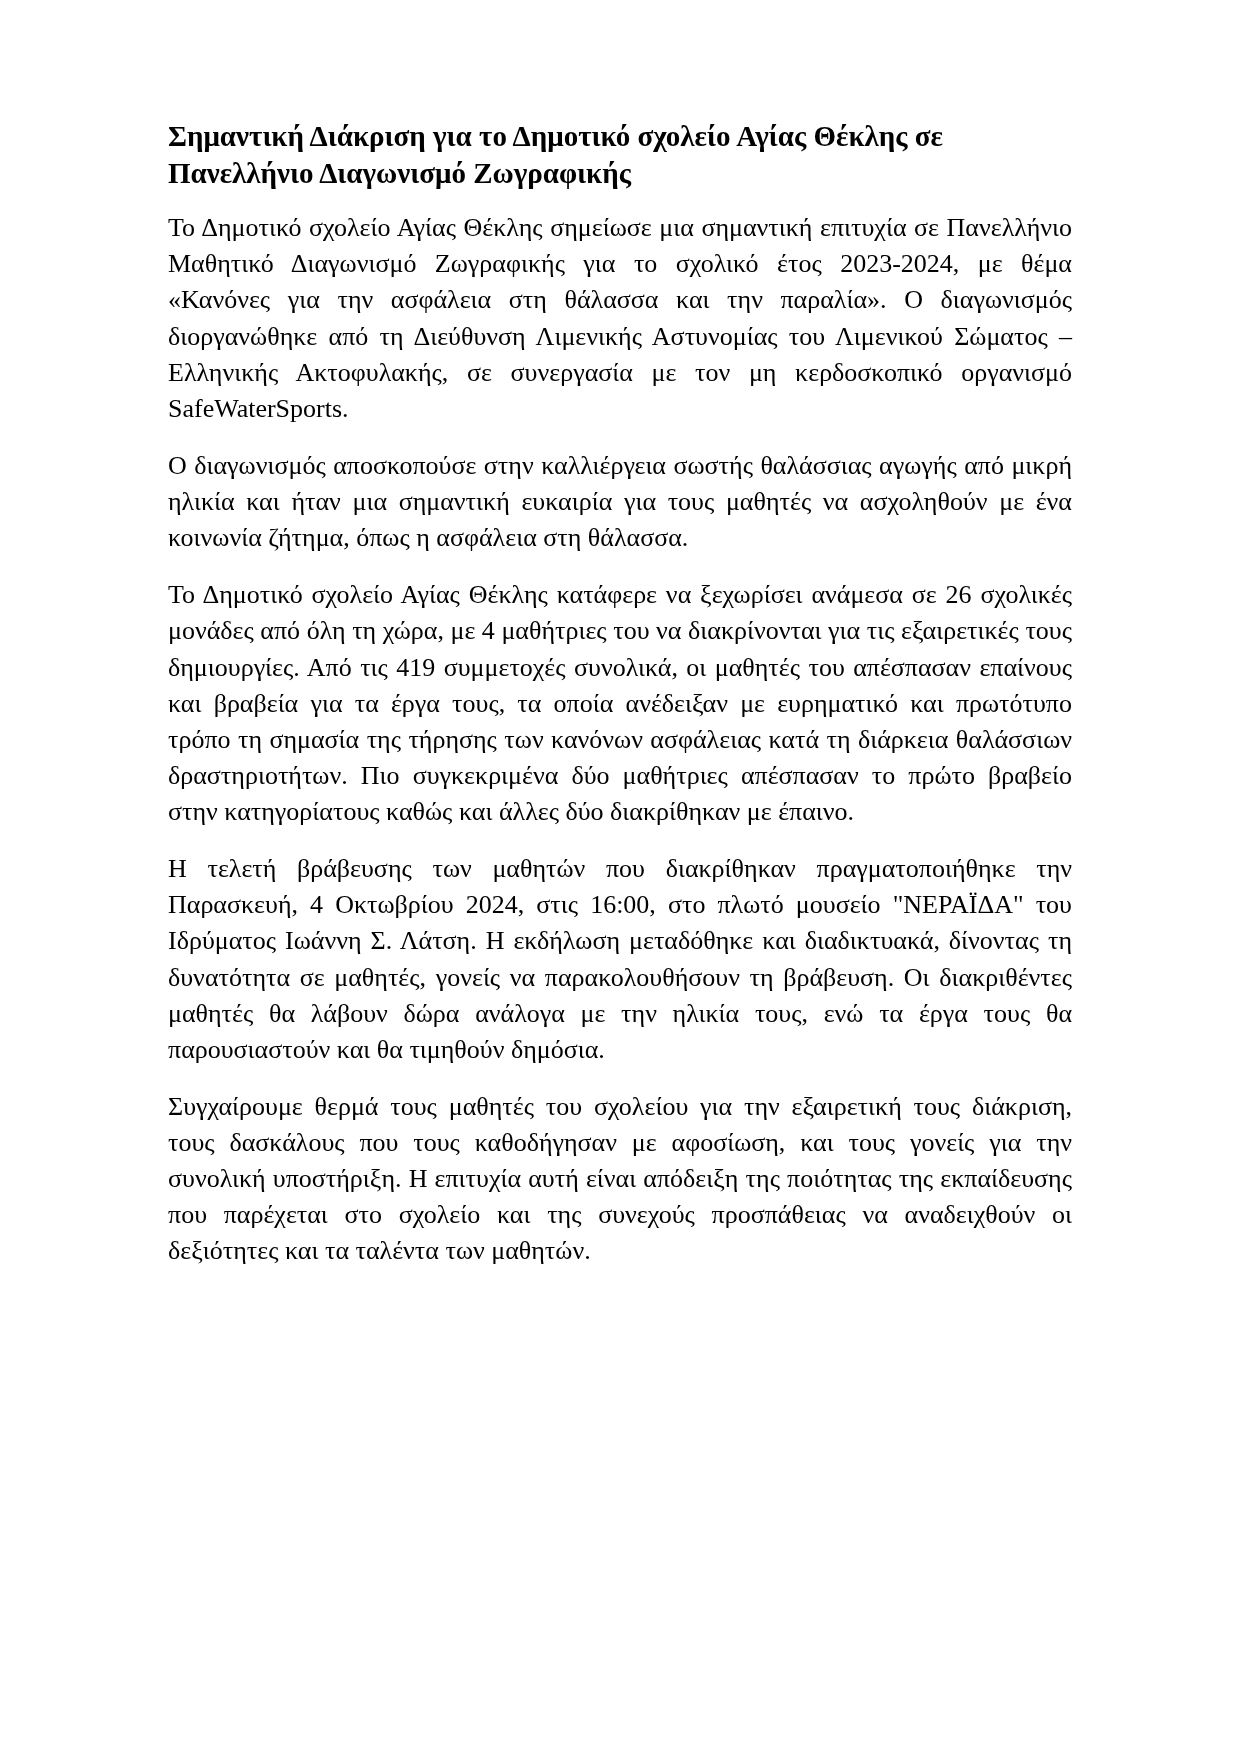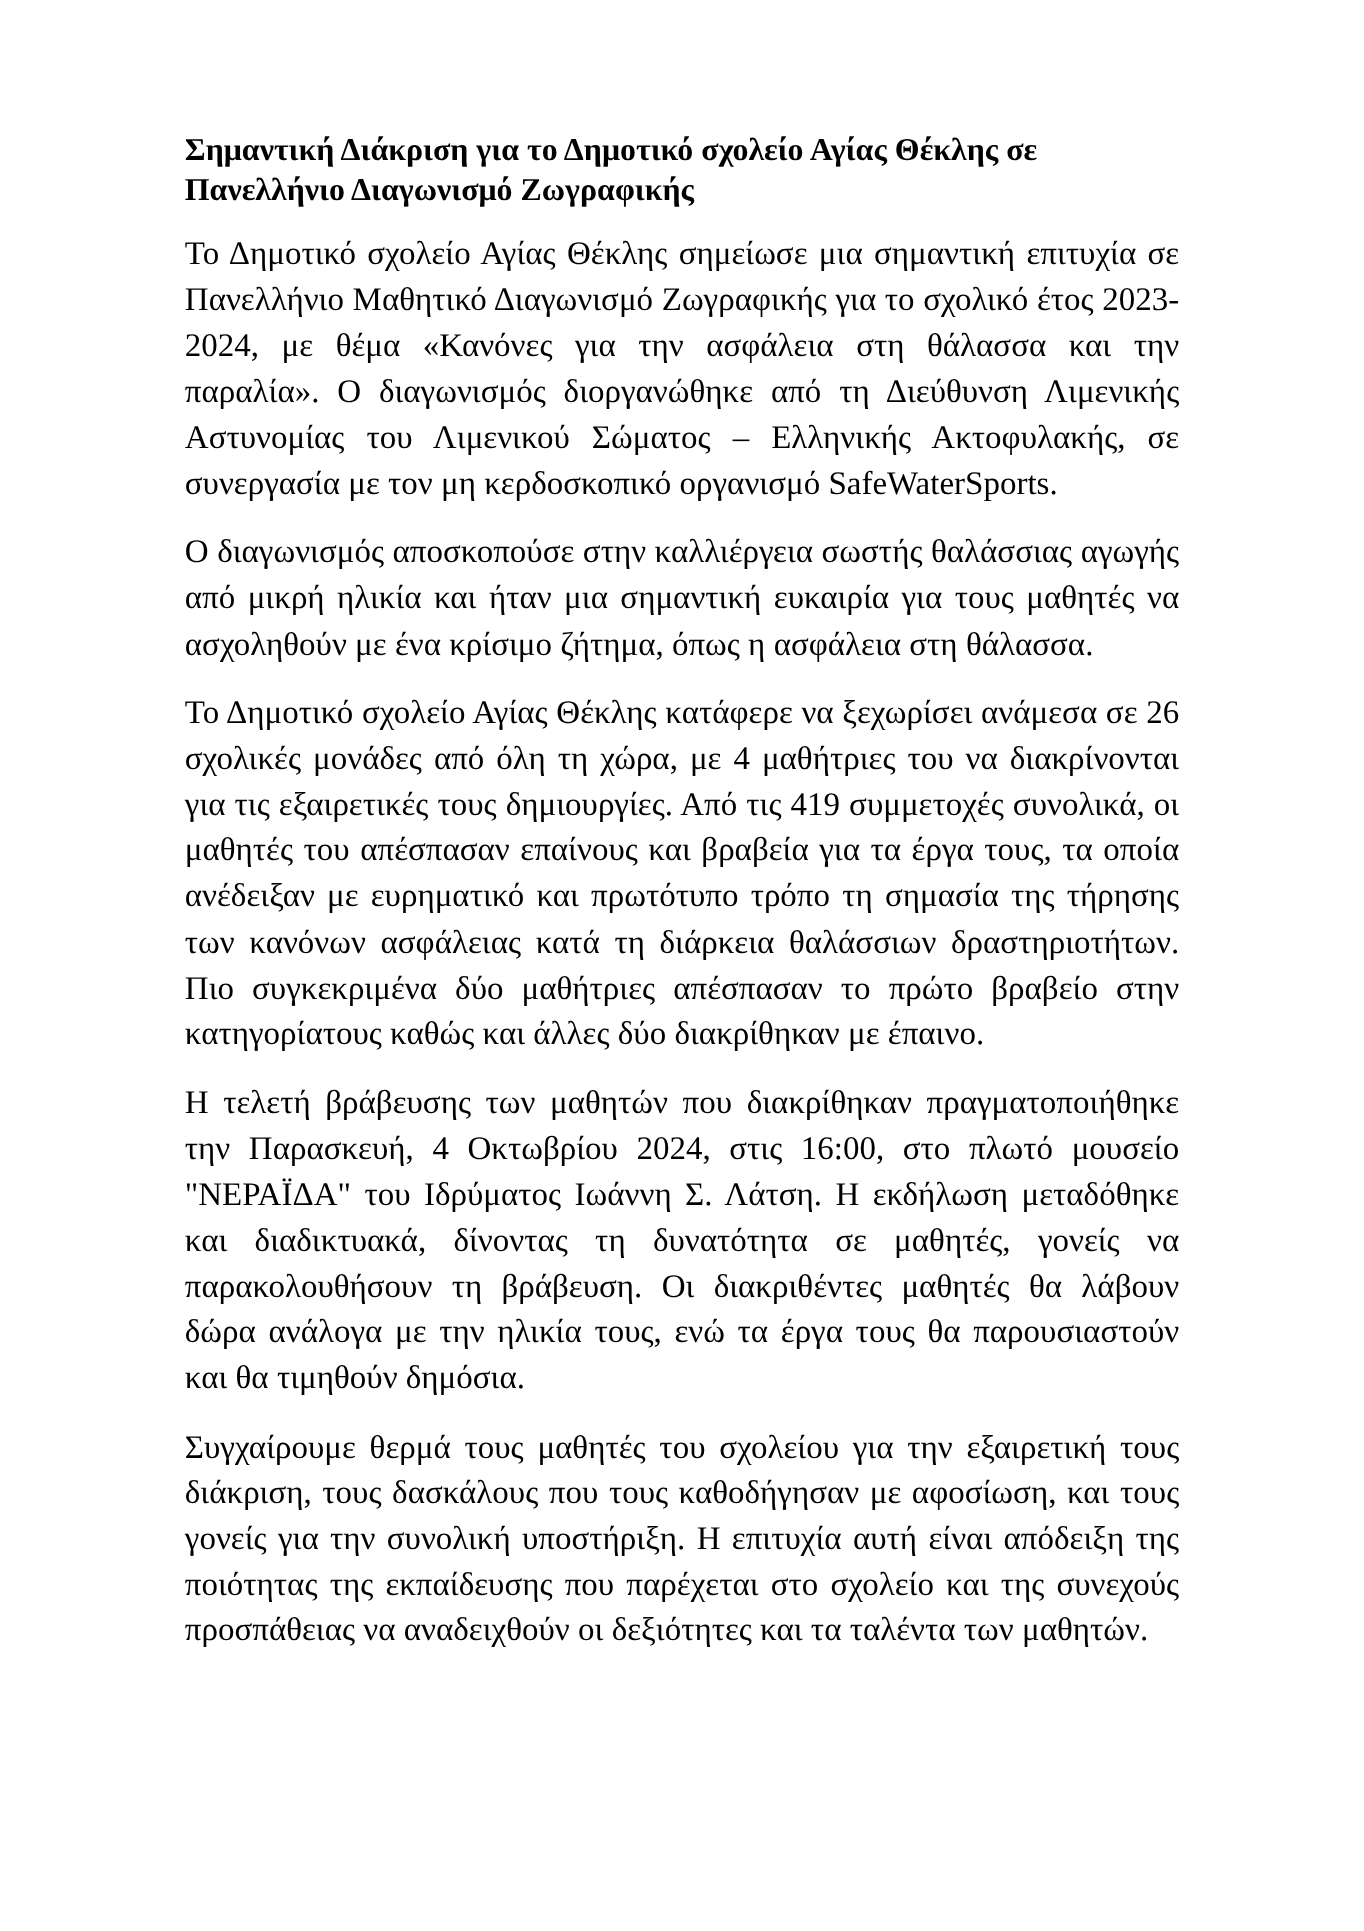--- a/index.html
+++ b/index.html
@@ -20,37 +20,37 @@
     overflow: hidden;
   }
   .doc-title {
     font-size: 29px;
     font-weight: bold;
     line-height: 1.28;
     margin: 0 0 18px 0;
     text-align: left;
   }
   .doc-body p {
-    font-size: 30px;
+    font-size: 26px;
     line-height: 1.39;
     text-align: justify;
     margin: 0 0 21px 0;
   }
 </style>
 </head>
 <body>
 
 <div class="page">
   <h1 class="doc-title">Σημαντική Διάκριση για το Δημοτικό σχολείο Αγίας Θέκλης σε Πανελλήνιο Διαγωνισμό Ζωγραφικής</h1>
 
   <div class="doc-body">
 
       <p>Το Δημοτικό σχολείο Αγίας Θέκλης σημείωσε μια σημαντική επιτυχία σε Πανελλήνιο Μαθητικό Διαγωνισμό Ζωγραφικής για το σχολικό έτος 2023-2024, με θέμα «Κανόνες για την ασφάλεια στη θάλασσα και την παραλία». Ο διαγωνισμός διοργανώθηκε από τη Διεύθυνση Λιμενικής Αστυνομίας του Λιμενικού Σώματος – Ελληνικής Ακτοφυλακής, σε συνεργασία με τον μη κερδοσκοπικό οργανισμό SafeWaterSports.</p>
 
-      <p>Ο διαγωνισμός  αποσκοπούσε στην καλλιέργεια σωστής θαλάσσιας αγωγής από μικρή ηλικία και ήταν μια σημαντική ευκαιρία για τους μαθητές να ασχοληθούν με ένα κρίσιμο ζήτημα, όπως η ασφάλεια στη θάλασσα.</p>
+      <p>Ο διαγωνισμός  αποσκοπούσε στην καλλιέργεια σωστής θαλάσσιας αγωγής από μικρή ηλικία και ήταν μια σημαντική ευκαιρία για τους μαθητές να ασχοληθούν με ένα κοινωνία ζήτημα, όπως η ασφάλεια στη θάλασσα.</p>
 
       <p>Το Δημοτικό σχολείο Αγίας Θέκλης  κατάφερε να ξεχωρίσει ανάμεσα σε 26 σχολικές μονάδες από όλη τη χώρα, με 4 μαθήτριες του να διακρίνονται για τις εξαιρετικές τους δημιουργίες. Από τις 419 συμμετοχές συνολικά, οι μαθητές του απέσπασαν επαίνους και βραβεία για τα έργα τους, τα οποία ανέδειξαν με ευρηματικό και πρωτότυπο τρόπο τη σημασία της τήρησης των κανόνων ασφάλειας κατά τη διάρκεια θαλάσσιων δραστηριοτήτων. Πιο συγκεκριμένα δύο μαθήτριες απέσπασαν το πρώτο βραβείο στην κατηγορίατους καθώς και άλλες δύο διακρίθηκαν με έπαινο.</p>
 
       <p>Η τελετή βράβευσης των μαθητών που διακρίθηκαν πραγματοποιήθηκε την Παρασκευή, 4 Οκτωβρίου 2024, στις 16:00, στο πλωτό μουσείο "ΝΕΡΑΪΔΑ" του Ιδρύματος Ιωάννη Σ. Λάτση. Η εκδήλωση  μεταδόθηκε και διαδικτυακά, δίνοντας τη δυνατότητα σε μαθητές, γονείς να παρακολουθήσουν τη βράβευση. Οι διακριθέντες μαθητές θα λάβουν δώρα ανάλογα με την ηλικία τους, ενώ τα έργα τους θα παρουσιαστούν και θα τιμηθούν δημόσια.</p>
 
       <p>Συγχαίρουμε θερμά τους μαθητές του σχολείου  για την εξαιρετική τους διάκριση, τους δασκάλους που τους καθοδήγησαν με αφοσίωση, και τους γονείς για την συνολική υποστήριξη. Η επιτυχία αυτή είναι απόδειξη της ποιότητας της εκπαίδευσης που παρέχεται στο σχολείο και της συνεχούς προσπάθειας να αναδειχθούν οι δεξιότητες και τα ταλέντα των μαθητών.</p>
 
     </div>
 </div>
 

